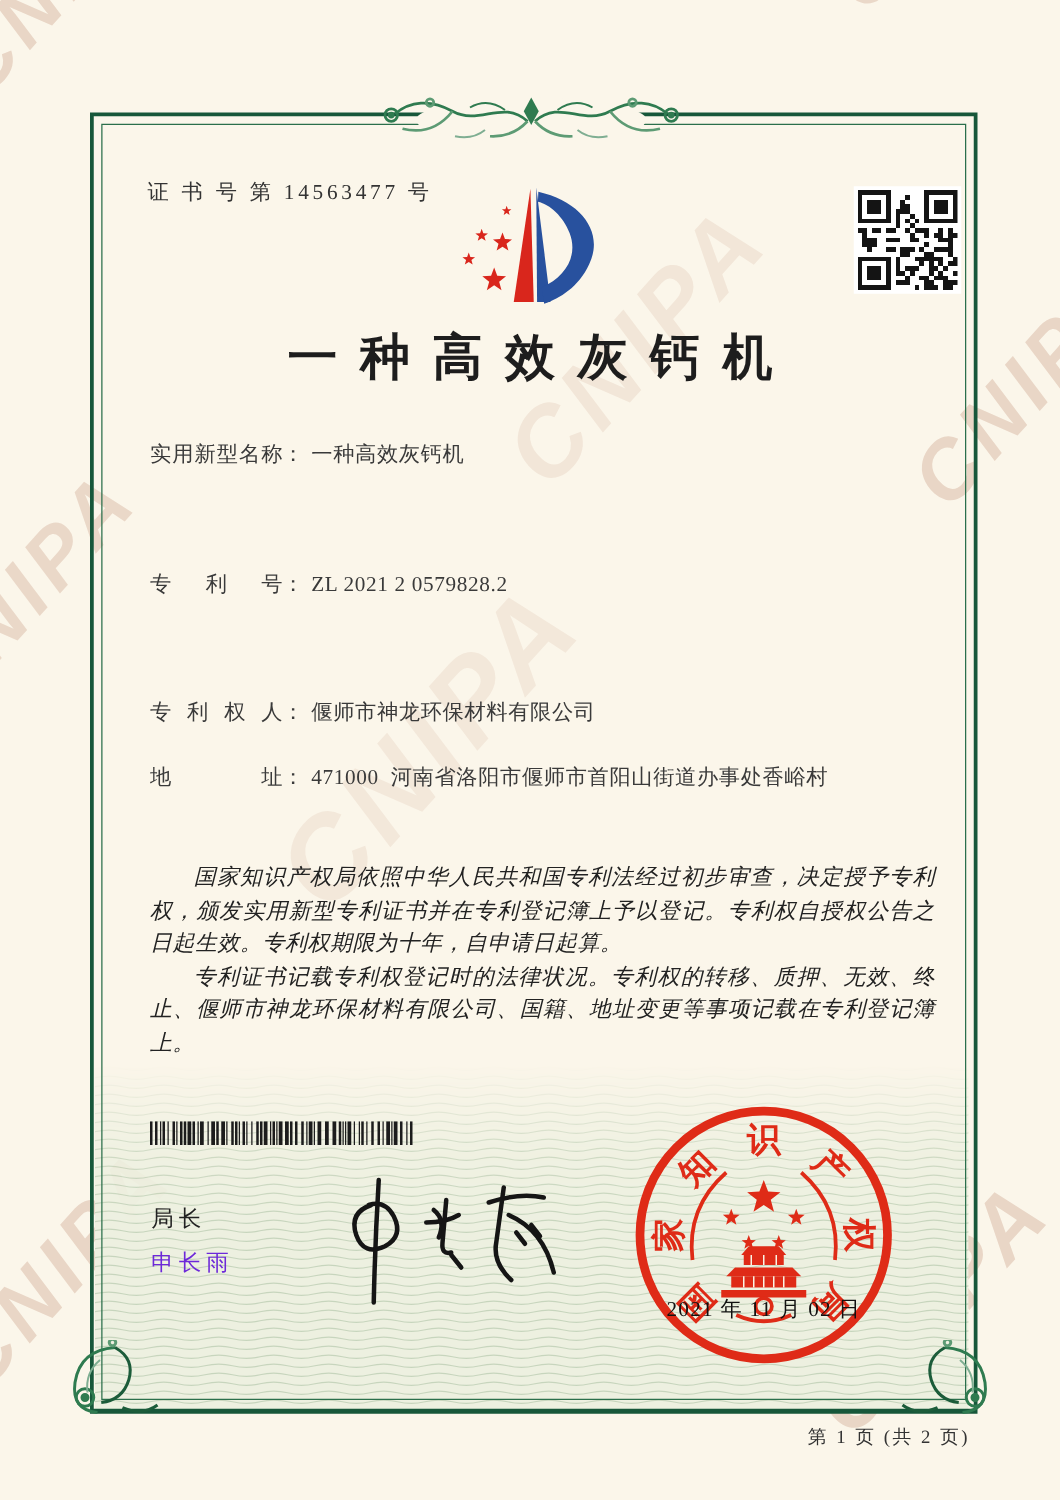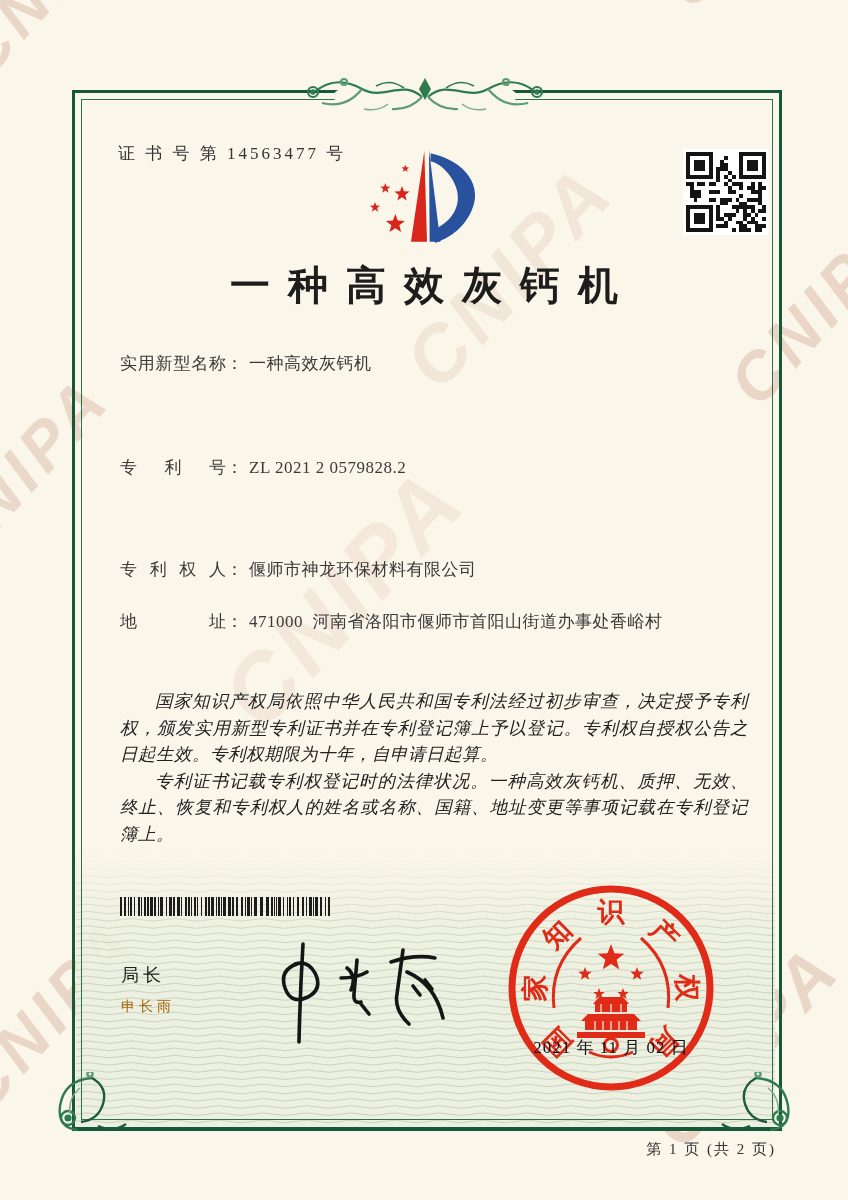--- a/index.html
+++ b/index.html
@@ -32,21 +32,21 @@
   .cell2 .flabel{width:90px;}
   
   .body-text{position:absolute;left:120px;top:688px;width:628px;font-size:17.5px;line-height:26.5px;
              font-style:italic;color:#222;letter-spacing:0.5px;text-align:justify;}
   .body-text p{margin:0;text-indent:2em;}
   
   #barcode{position:absolute;left:120px;top:897px;width:218px;height:19px;overflow:hidden;white-space:nowrap;font-size:0;}
   #barcode i{display:inline-block;height:100%;background:#1c1c1c;}
   
   .director-label{position:absolute;left:121px;top:963px;font-size:18px;letter-spacing:4px;color:#222;}
-  .director-name{position:absolute;left:121px;top:998px;font-size:14px;letter-spacing:4px;color:#a16207;}
+  .director-name{position:absolute;left:121px;top:998px;font-size:18px;letter-spacing:4px;color:#6d28d9;}
   .signature{position:absolute;left:245px;top:938px;}
   .seal{position:absolute;left:505px;top:882px;width:212px;height:212px;}
   .seal-char{position:absolute;left:91px;top:91px;width:30px;height:30px;line-height:30px;text-align:center;
              font-size:27px;font-weight:bold;color:#df2b17;transform-origin:15px 15px;
              font-family:"Liberation Serif","DejaVu Serif",serif;}
   .seal-date{position:absolute;left:503px;top:1036px;width:216px;text-align:center;
              font-size:17px;letter-spacing:1px;color:#111;}
   .page-info{position:absolute;left:72px;top:1140px;width:704px;text-align:right;font-size:15px;
              letter-spacing:2px;color:#333;}
   .cont-box{position:absolute;left:330px;top:1136px;width:196px;height:30px;background:#fffdf8;
@@ -397,21 +397,21 @@
   </div>
   <div class="row" style="top:558px">
     <span class="flabel">专利权人</span><span class="colon">：</span><span class="fvalue">偃师市神龙环保材料有限公司</span>
   </div>
   <div class="row" style="top:610px">
     <span class="flabel">地址</span><span class="colon">：</span><span class="fvalue">471000  河南省洛阳市偃师市首阳山街道办事处香峪村</span>
   </div>
 
   <div class="body-text">
     <p>国家知识产权局依照中华人民共和国专利法经过初步审查，决定授予专利权，颁发实用新型专利证书并在专利登记簿上予以登记。专利权自授权公告之日起生效。专利权期限为十年，自申请日起算。</p>
-    <p>专利证书记载专利权登记时的法律状况。一种高效灰钙机、质押、无效、终止、恢复和专利权人的姓名或名称、国籍、地址变更等事项记载在专利登记簿上。</p>
+    <p>专利证书记载专利权登记时的法律状况。专利权的转移、质押、无效、终止、偃师市神龙环保材料有限公司、国籍、地址变更等事项记载在专利登记簿上。</p>
   </div>
 
   <div id="barcode"><i style="width:2px;margin-right:2px"></i><i style="width:2px;margin-right:2px"></i><i style="width:1px;margin-right:1px"></i><i style="width:2px;margin-right:2px"></i><i style="width:1px;margin-right:3px"></i><i style="width:2px;margin-right:1px"></i><i style="width:1px;margin-right:2px"></i><i style="width:2px;margin-right:1px"></i><i style="width:2px;margin-right:1px"></i><i style="width:3px;margin-right:1px"></i><i style="width:2px;margin-right:2px"></i><i style="width:1px;margin-right:1px"></i><i style="width:3px;margin-right:3px"></i><i style="width:1px;margin-right:2px"></i><i style="width:3px;margin-right:1px"></i><i style="width:2px;margin-right:2px"></i><i style="width:3px;margin-right:1px"></i><i style="width:1px;margin-right:3px"></i><i style="width:2px;margin-right:1px"></i><i style="width:2px;margin-right:1px"></i><i style="width:1px;margin-right:2px"></i><i style="width:2px;margin-right:1px"></i><i style="width:1px;margin-right:3px"></i><i style="width:1px;margin-right:3px"></i><i style="width:2px;margin-right:1px"></i><i style="width:2px;margin-right:1px"></i><i style="width:3px;margin-right:2px"></i><i style="width:1px;margin-right:1px"></i><i style="width:2px;margin-right:1px"></i><i style="width:1px;margin-right:1px"></i><i style="width:3px;margin-right:2px"></i><i style="width:3px;margin-right:1px"></i><i style="width:2px;margin-right:2px"></i><i style="width:2px;margin-right:3px"></i><i style="width:2px;margin-right:2px"></i><i style="width:1px;margin-right:1px"></i><i style="width:3px;margin-right:1px"></i><i style="width:1px;margin-right:2px"></i><i style="width:3px;margin-right:3px"></i><i style="width:3px;margin-right:3px"></i><i style="width:3px;margin-right:2px"></i><i style="width:2px;margin-right:1px"></i><i style="width:1px;margin-right:1px"></i><i style="width:1px;margin-right:1px"></i><i style="width:3px;margin-right:2px"></i><i style="width:1px;margin-right:3px"></i><i style="width:1px;margin-right:1px"></i><i style="width:2px;margin-right:2px"></i><i style="width:1px;margin-right:3px"></i><i style="width:2px;margin-right:3px"></i><i style="width:2px;margin-right:2px"></i><i style="width:1px;margin-right:2px"></i><i style="width:3px;margin-right:1px"></i><i style="width:1px;margin-right:1px"></i><i style="width:3px;margin-right:2px"></i><i style="width:2px;margin-right:3px"></i><i style="width:1px;margin-right:2px"></i><i style="width:2px"></i></div>
 
   <div class="director-label">局长</div>
   <div class="director-name">申长雨</div>
 
   <svg class="signature" width="210" height="110" viewBox="0 0 210 110" fill="none" stroke="#151515" stroke-width="3.6" stroke-linecap="round" stroke-linejoin="round">
     <path d="M52,26 q-18,6 -12,24 q6,17 23,9 q15,-8 7,-24 q-7,-13 -20,-9"></path>
     <path d="M58,6 q-3,50 -4,98"></path>

